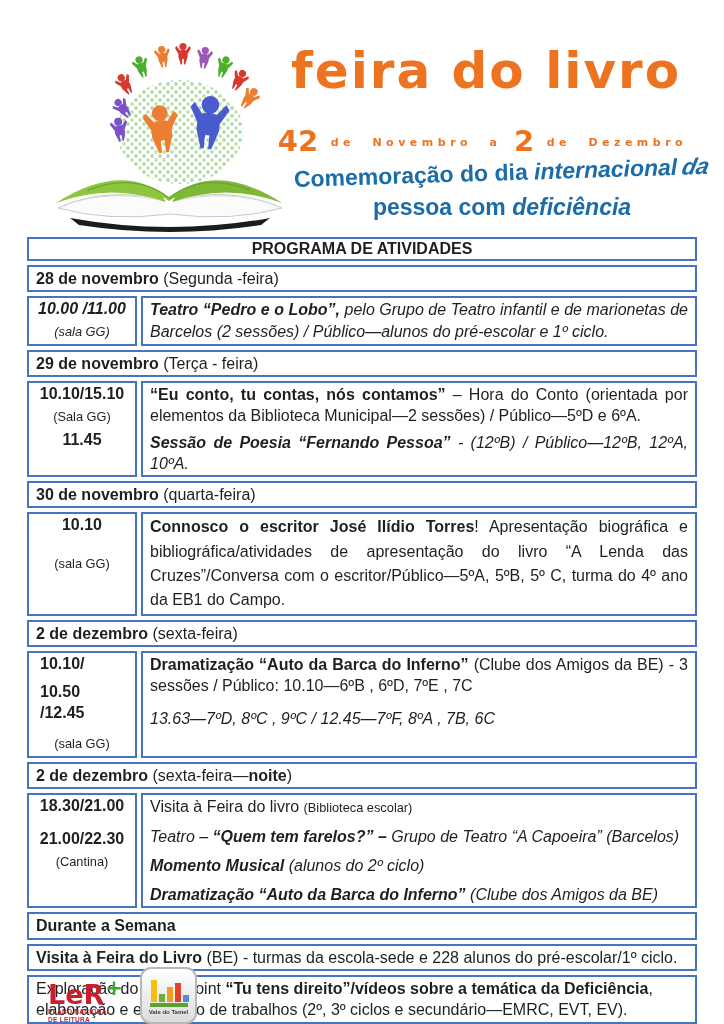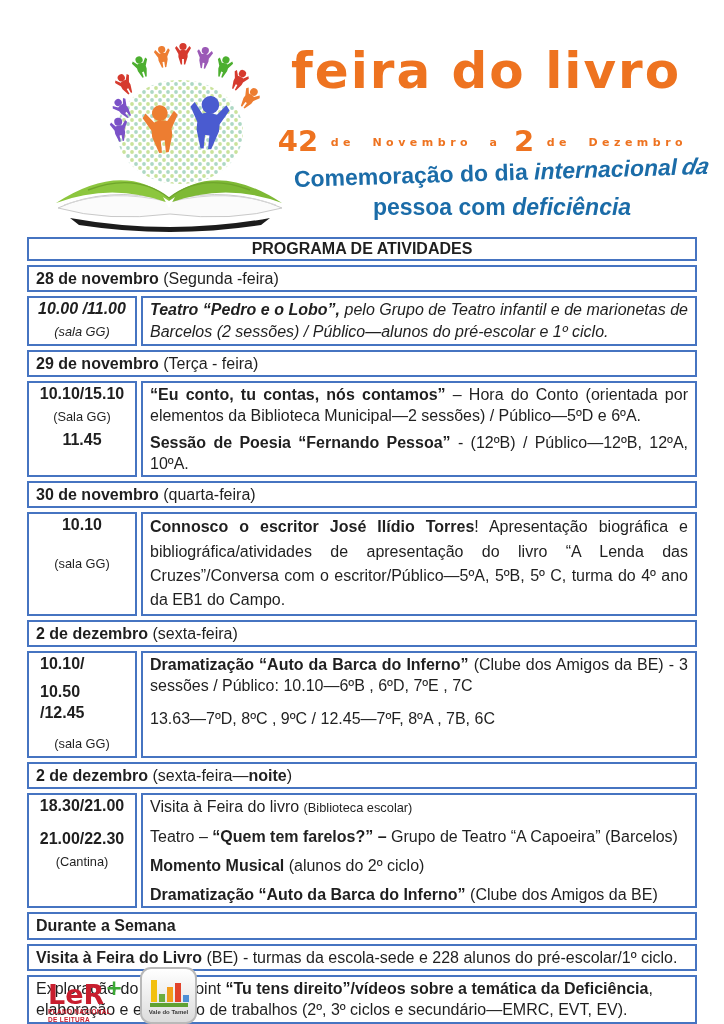--- a/index.html
+++ b/index.html
@@ -39,21 +39,21 @@
   table.program td {
     border:2px solid #4674C1; vertical-align:top; padding:1px 7px; font-size:16px;
   }
   .b  { font-weight:bold; }
   .sm { font-size:12.8px; font-weight:normal; }
   td.hdr  { text-align:center; font-weight:bold; padding:2px; }
   td.time { text-align:center; font-weight:bold; padding:3px 3px 1px 3px; font-size:15.5px; }
   td.time .tline { line-height:1.3; margin-bottom:1px; }
   td.cont .para, td.full .para { line-height:1.33; }
   td.cont.just .para, td.full.just .para { text-align:justify; }
-  td.cont .para + .para { margin-top:6px; }
+  td.cont .para + .para { margin-top:6px;font-style:italic; }
   
   tbody tr:nth-child(1)  td { height:20px;text-align:center; }
   tbody tr:nth-child(2)  td, tbody tr:nth-child(4) td, tbody tr:nth-child(6) td,
   tbody tr:nth-child(8)  td, tbody tr:nth-child(10) td { height:17px; }
   tbody tr:nth-child(3)  td { height:44px;font-style:italic; }
   tbody tr:nth-child(5)  td { height:58px; }
   tbody tr:nth-child(5)  td.cont .para + .para { margin-top:5px; }
   tbody tr:nth-child(5)  td.time .tline:nth-child(3) { margin-top:3px; }
   tbody tr:nth-child(7)  td { height:66px; }
   tbody tr:nth-child(7)  td.cont .para { line-height:1.52; }

